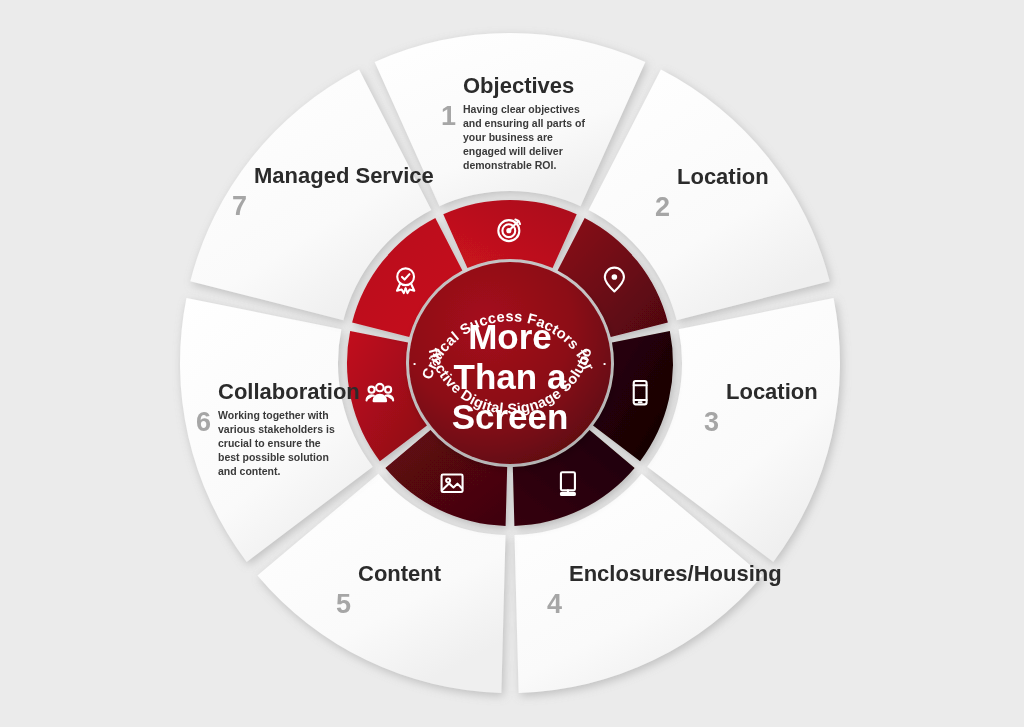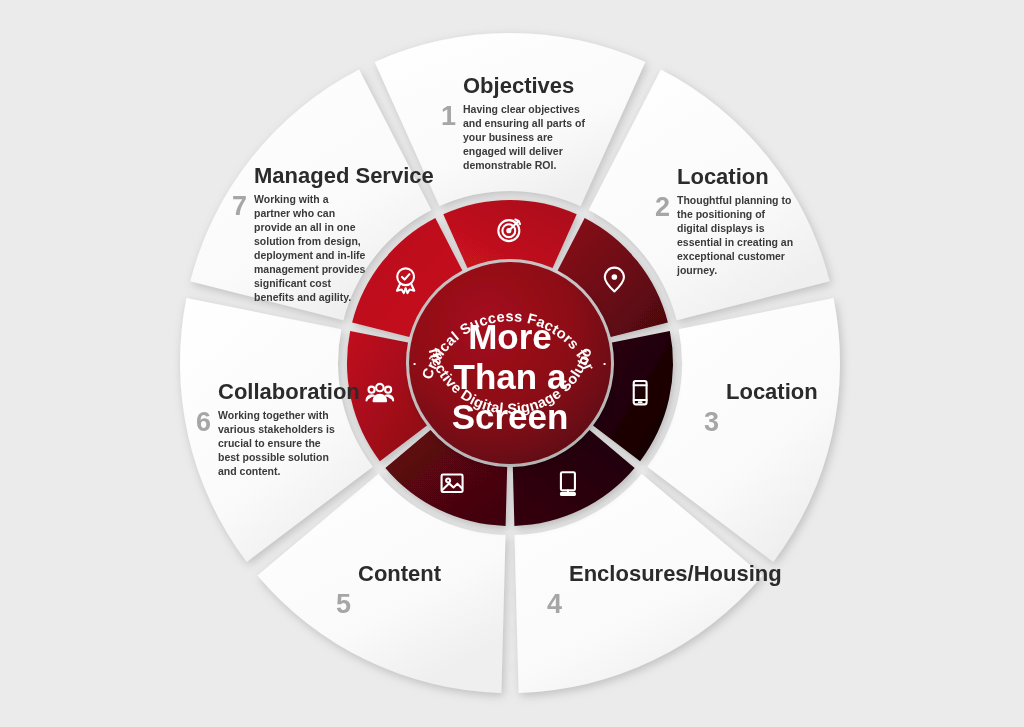--- a/index.html
+++ b/index.html
@@ -187,21 +187,20 @@
 
   <div id="labels">
       <div class="petal-label" style="left: 463px; top: 73px; width: 130px;">
         <div class="petal-num" style="left: -22px; top: 30px;">1</div>
         <div class="petal-title">Objectives</div>
         <div class="petal-desc">Having clear objectives and ensuring all parts of your business are engaged will deliver demonstrable ROI.</div>
       </div>
       <div class="petal-label" style="left: 677px; top: 164px; width: 118px;">
         <div class="petal-num" style="left: -22px; top: 30px;">2</div>
         <div class="petal-title">Location</div>
-        <div class="petal-desc">Thoughtful planning to the positioning of digital displays is essential in creating an exceptional customer journey.</div>
       </div>
       <div class="petal-label" style="left: 726px; top: 379px; width: 104px;">
         <div class="petal-num" style="left: -22px; top: 30px;">3</div>
         <div class="petal-title">Location</div>
       </div>
       <div class="petal-label" style="left: 569px; top: 561px; width: 148px;">
         <div class="petal-num" style="left: -22px; top: 30px;">4</div>
         <div class="petal-title">Enclosures/Housing</div>
       </div>
       <div class="petal-label" style="left: 358px; top: 561px; width: 110px;">
@@ -209,16 +208,15 @@
         <div class="petal-title">Content</div>
       </div>
       <div class="petal-label" style="left: 218px; top: 379px; width: 122px;">
         <div class="petal-num" style="left: -22px; top: 30px;">6</div>
         <div class="petal-title">Collaboration</div>
         <div class="petal-desc">Working together with various stakeholders is crucial to ensure the best possible solution and content.</div>
       </div>
       <div class="petal-label" style="left: 254px; top: 163px; width: 112px;">
         <div class="petal-num" style="left: -22px; top: 30px;">7</div>
         <div class="petal-title">Managed Service</div>
-        <div class="petal-desc">Working with a partner who can provide an all in one solution from design, deployment and in-life management provides significant cost benefits and agility.</div>
       </div>
     </div>
 </div>
 
 </body></html>

